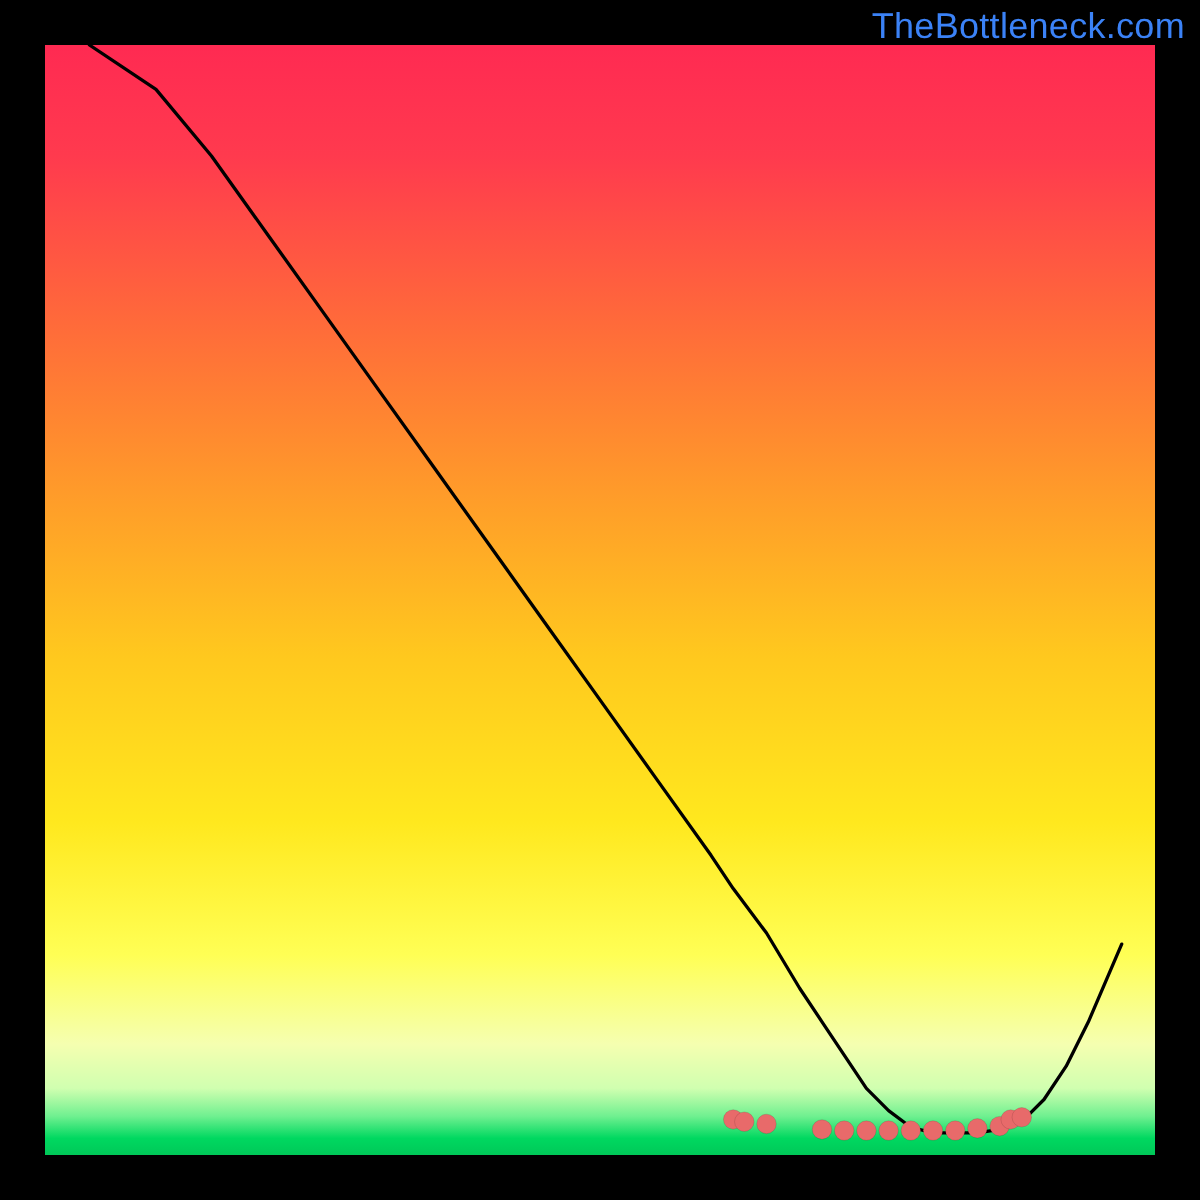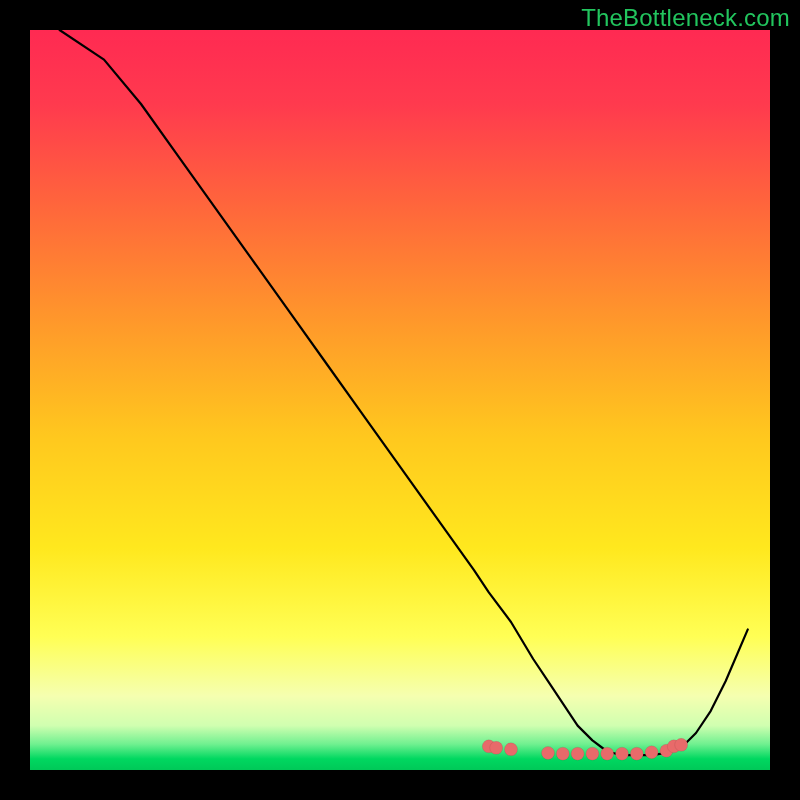--- a/index.html
+++ b/index.html
@@ -14,21 +14,21 @@
   .frame {
     position: relative;
     width: 800px;
     height: 800px;
     background: #000;
   }
   .watermark {
     position: absolute;
     top: 4px;
     right: 10px;
-    color: #22c55e;
+    color: #3b82f6;
     font-size: 24px;
     font-weight: 500;
     letter-spacing: 0.2px;
     z-index: 10;
     text-align: center;
   }
   .plot {
     position: absolute;
     left: 30px;
     top: 30px;

